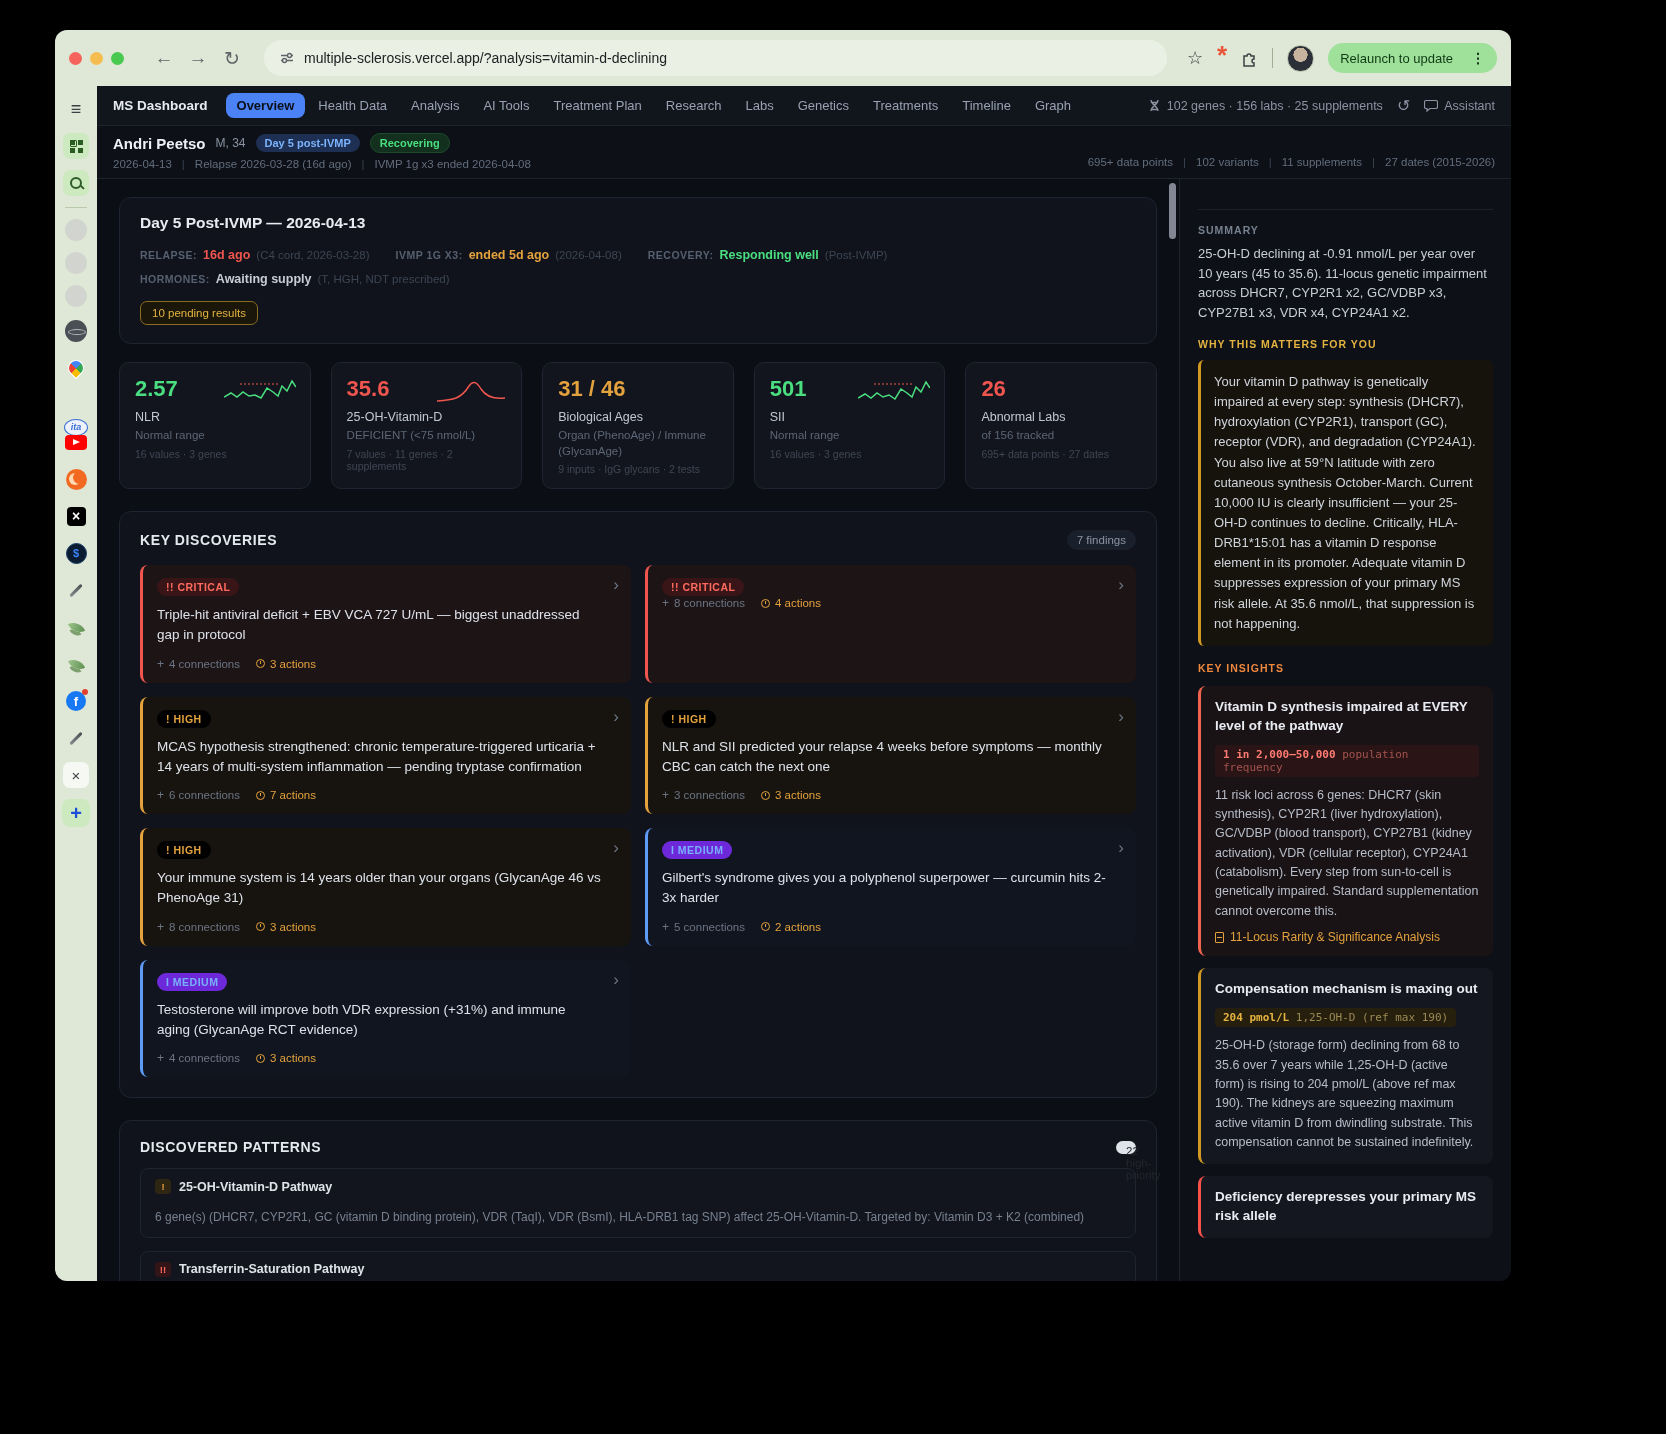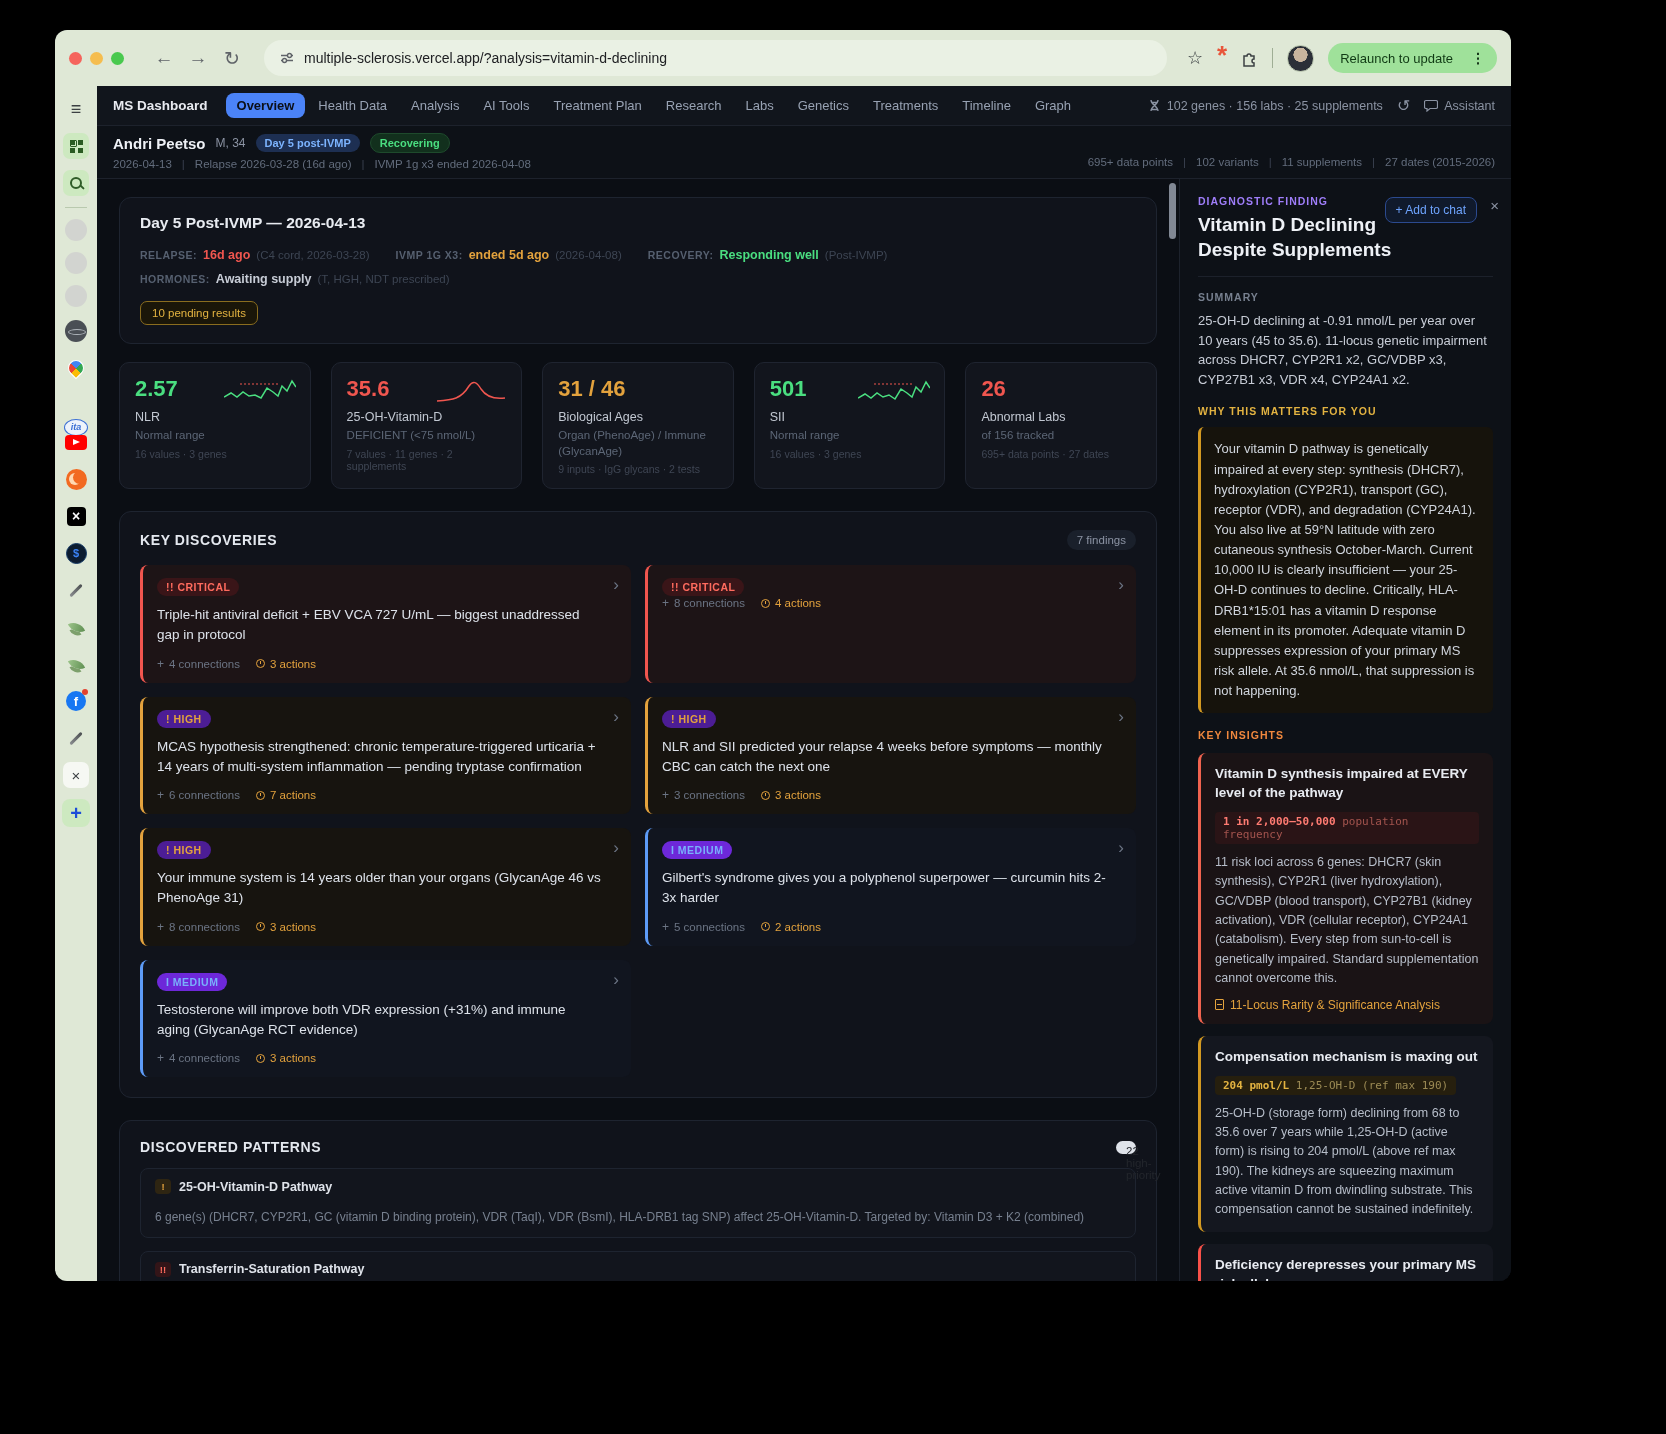--- a/index.html
+++ b/index.html
@@ -111,21 +111,21 @@
   .ph-title { font-size:14px; font-weight:bold; letter-spacing:.6px; color:#e4e8ef; }
   .ph-badge { background:#1a202b; color:#8b93a3; font-size:11.5px; padding:4px 10px; border-radius:10px; }
   .ph-badge.light { background:#dfe3ea; color:#23262c; }
   .dgrid { display:grid; grid-template-columns:1fr 1fr; gap:14px; margin-top:15px; }
   .dcard { border-radius:8px; padding:12px 30px 12px 14px; position:relative; border-left:3px solid; }
   .dcard.critical { background:#1d1416; border-color:#f0564f; }
   .dcard.high { background:#17140f; border-color:#e3a23d; }
   .dcard.medium { background:#11151f; border-color:#5d9bf7; }
   .sev { display:inline-block; font-size:10.5px; font-weight:bold; letter-spacing:.5px; padding:3px 9px; border-radius:10px; }
   .critical .sev { background:#3a1518; color:#ff6b5e; }
-  .high .sev { background:#4c1d95; color:#e3a23d; }
+  .high .sev { background:#000000; color:#e3a23d; }
   .medium .sev { background:#6d28d9; color:#79b0fb; }
   .d-title { font-size:13.5px; color:#dde2ea; line-height:1.5; margin:9px 0 11px; }
   .d-foot { display:flex; gap:16px; font-size:11.5px; align-items:center; }
   .d-conn { color:#6b7484; display:flex; align-items:center; gap:5px; }
   .d-act { color:#e3a23d; display:flex; align-items:center; gap:5px; }
   .i-plus-sm::before { content:"+"; font-size:12px; }
   .i-clock { width:9px; height:9px; border:1.3px solid currentColor; border-radius:50%; position:relative; display:inline-block; }
   .i-clock::after { content:""; position:absolute; left:3px; top:1.2px; width:1.2px; height:3.2px; background:currentColor; }
   .i-chev::before { content:"›"; font-size:17px; color:#6b7484; }
   .d-chev { position:absolute; top:10px; right:12px; }
@@ -509,26 +509,20 @@
                 <span class="mark mark-red">!!</span>
                 <span class="pr-title">Transferrin-Saturation Pathway</span>
               </div>
               <div class="pr-desc">1 gene(s) (HFE) affect Transferrin-Saturation. No targeted supplement.</div>
             </div>
 
           </div>
         </div>
 
         <div class="sidepanel">
-          <div class="sp-head">
-            <div class="eyebrow">DIAGNOSTIC FINDING</div>
-            <div class="sp-title">Vitamin D Declining Despite Supplements</div>
-            <span class="addchat">+ Add to chat</span>
-            <span class="sp-close"></span>
-          </div>
           <div class="sp-div"></div>
 
           <div class="sp-label">SUMMARY</div>
           <div class="sp-text">25-OH-D declining at -0.91 nmol/L per year over 10 years (45 to 35.6). 11-locus genetic impairment across DHCR7, CYP2R1 x2, GC/VDBP x3, CYP27B1 x3, VDR x4, CYP24A1 x2.</div>
 
           <div class="sp-label amber" style="margin-top:16px;">WHY THIS MATTERS FOR YOU</div>
           <div class="quote">Your vitamin D pathway is genetically impaired at every step: synthesis (DHCR7), hydroxylation (CYP2R1), transport (GC), receptor (VDR), and degradation (CYP24A1). You also live at 59°N latitude with zero cutaneous synthesis October-March. Current 10,000 IU is clearly insufficient — your 25-OH-D continues to decline. Critically, HLA-DRB1*15:01 has a vitamin D response element in its promoter. Adequate vitamin D suppresses expression of your primary MS risk allele. At 35.6 nmol/L, that suppression is not happening.</div>
 
           <div class="sp-label orange">KEY INSIGHTS</div>
 

